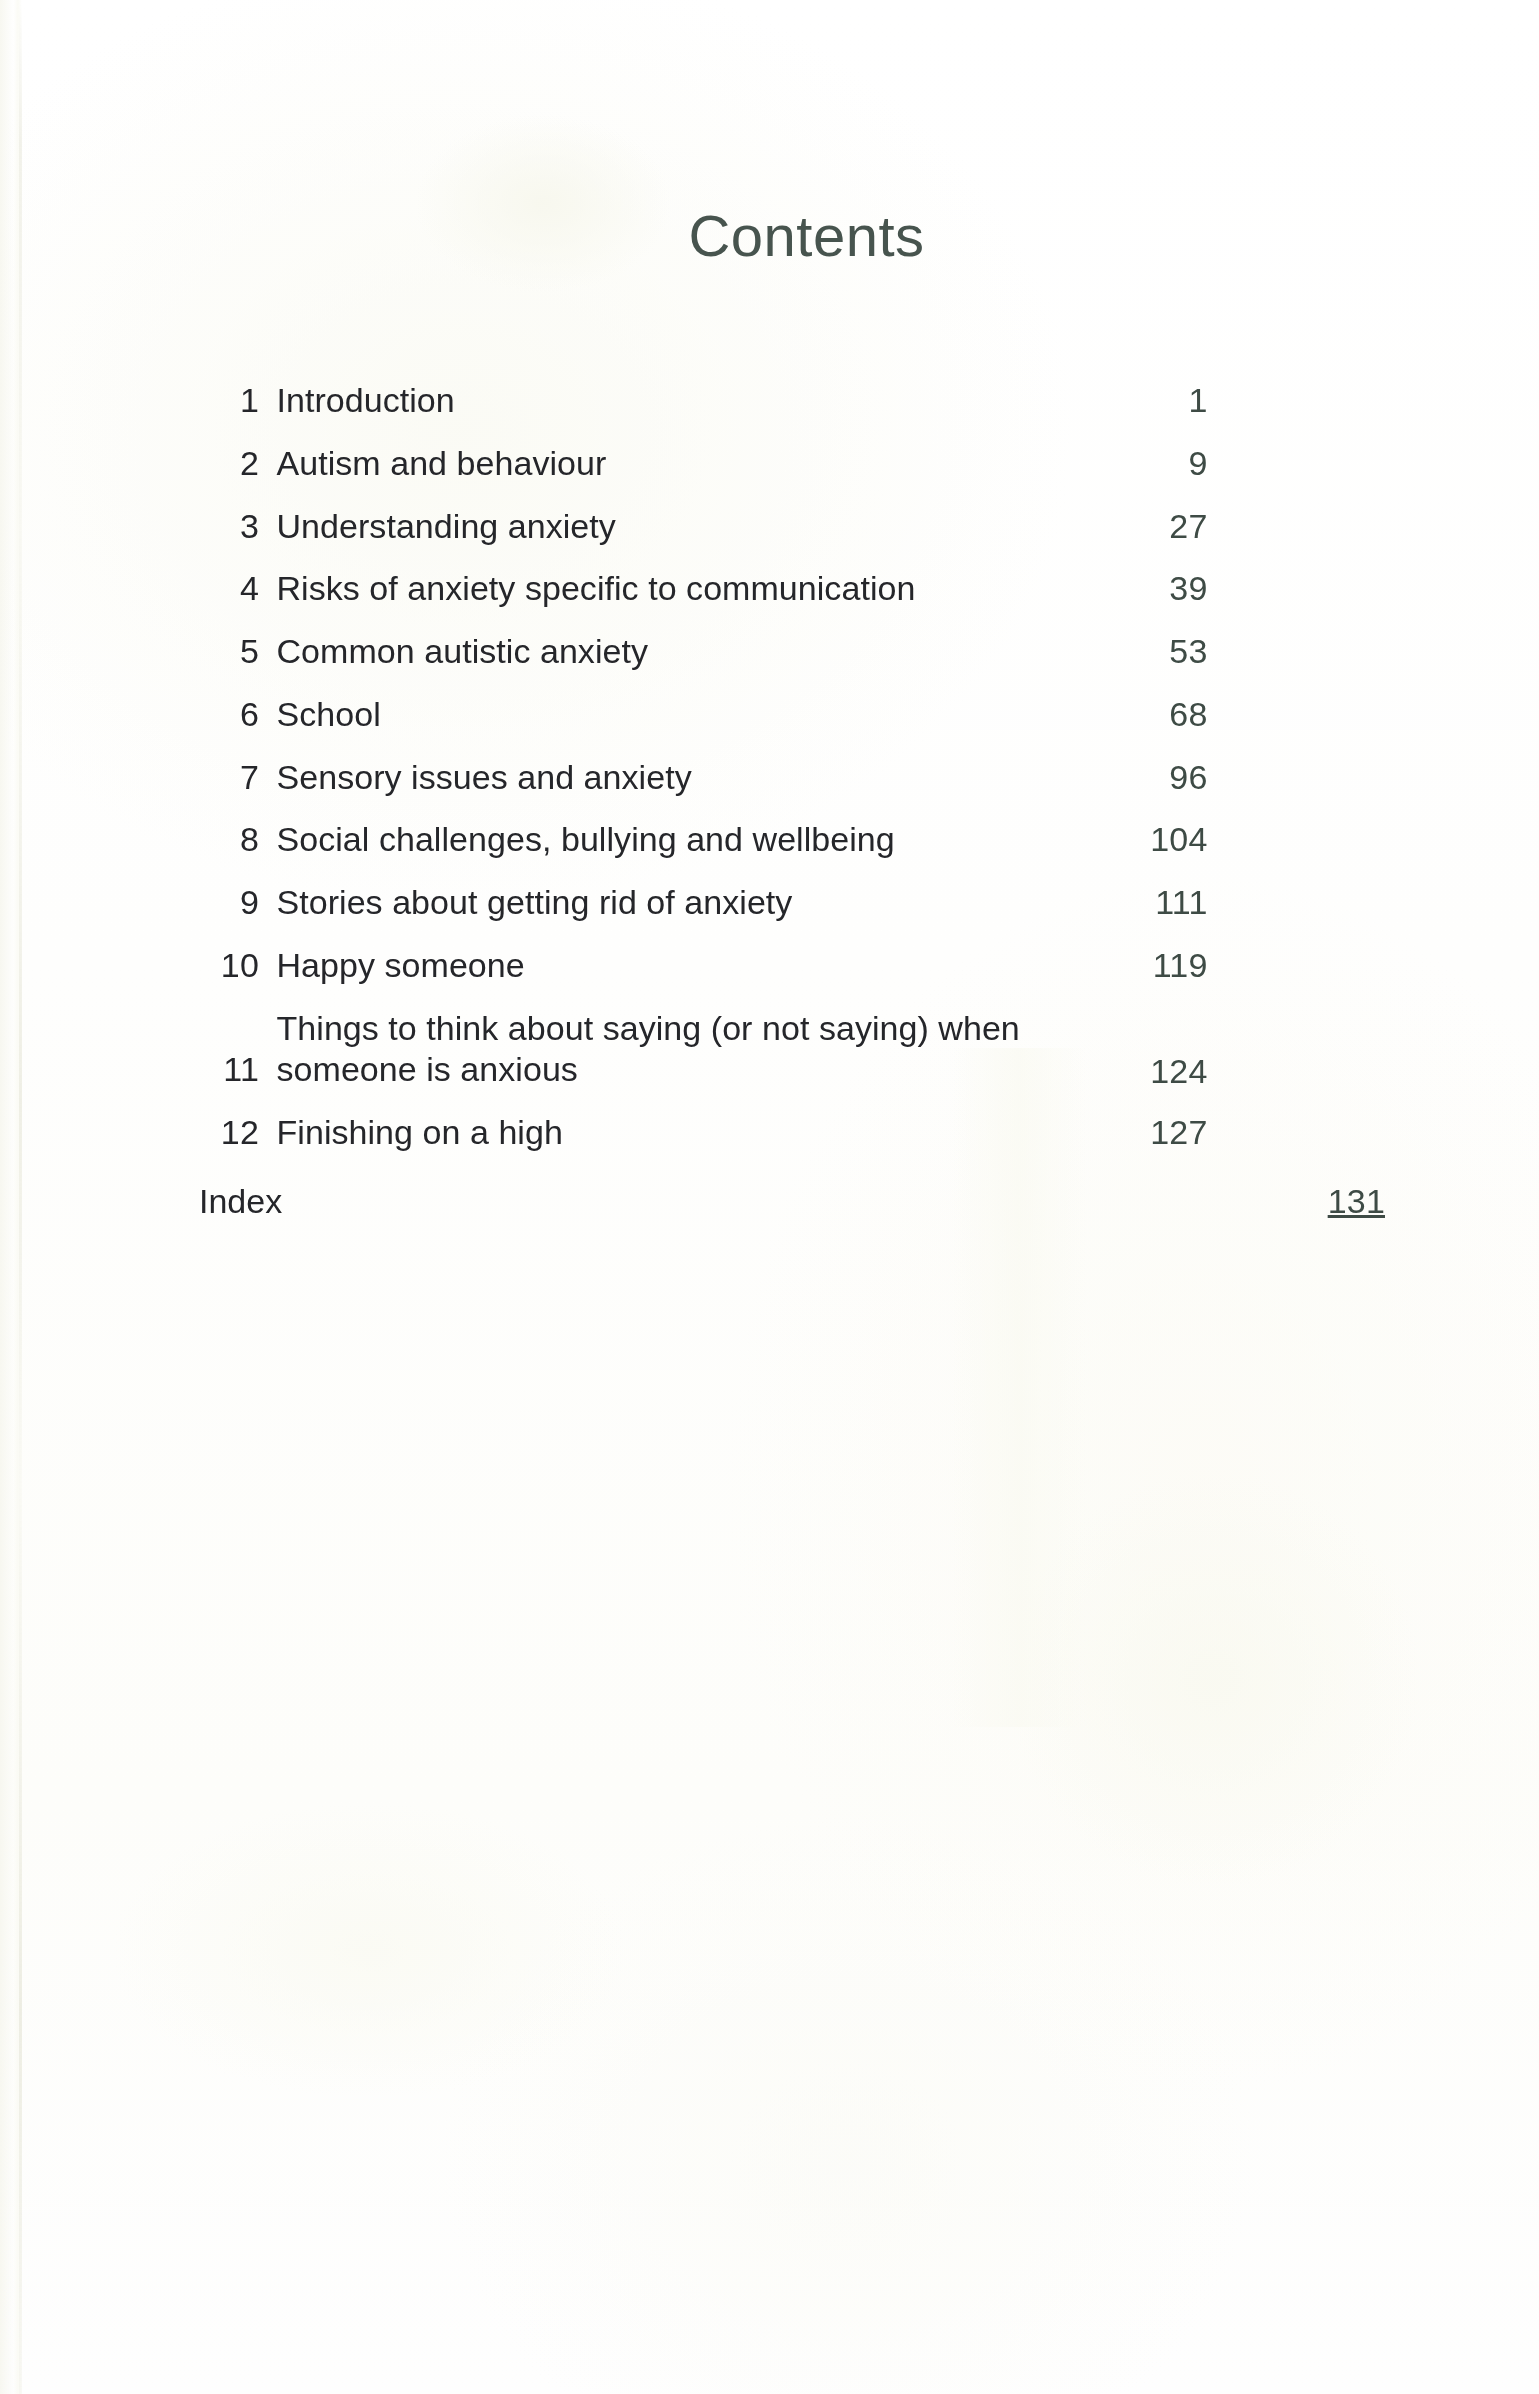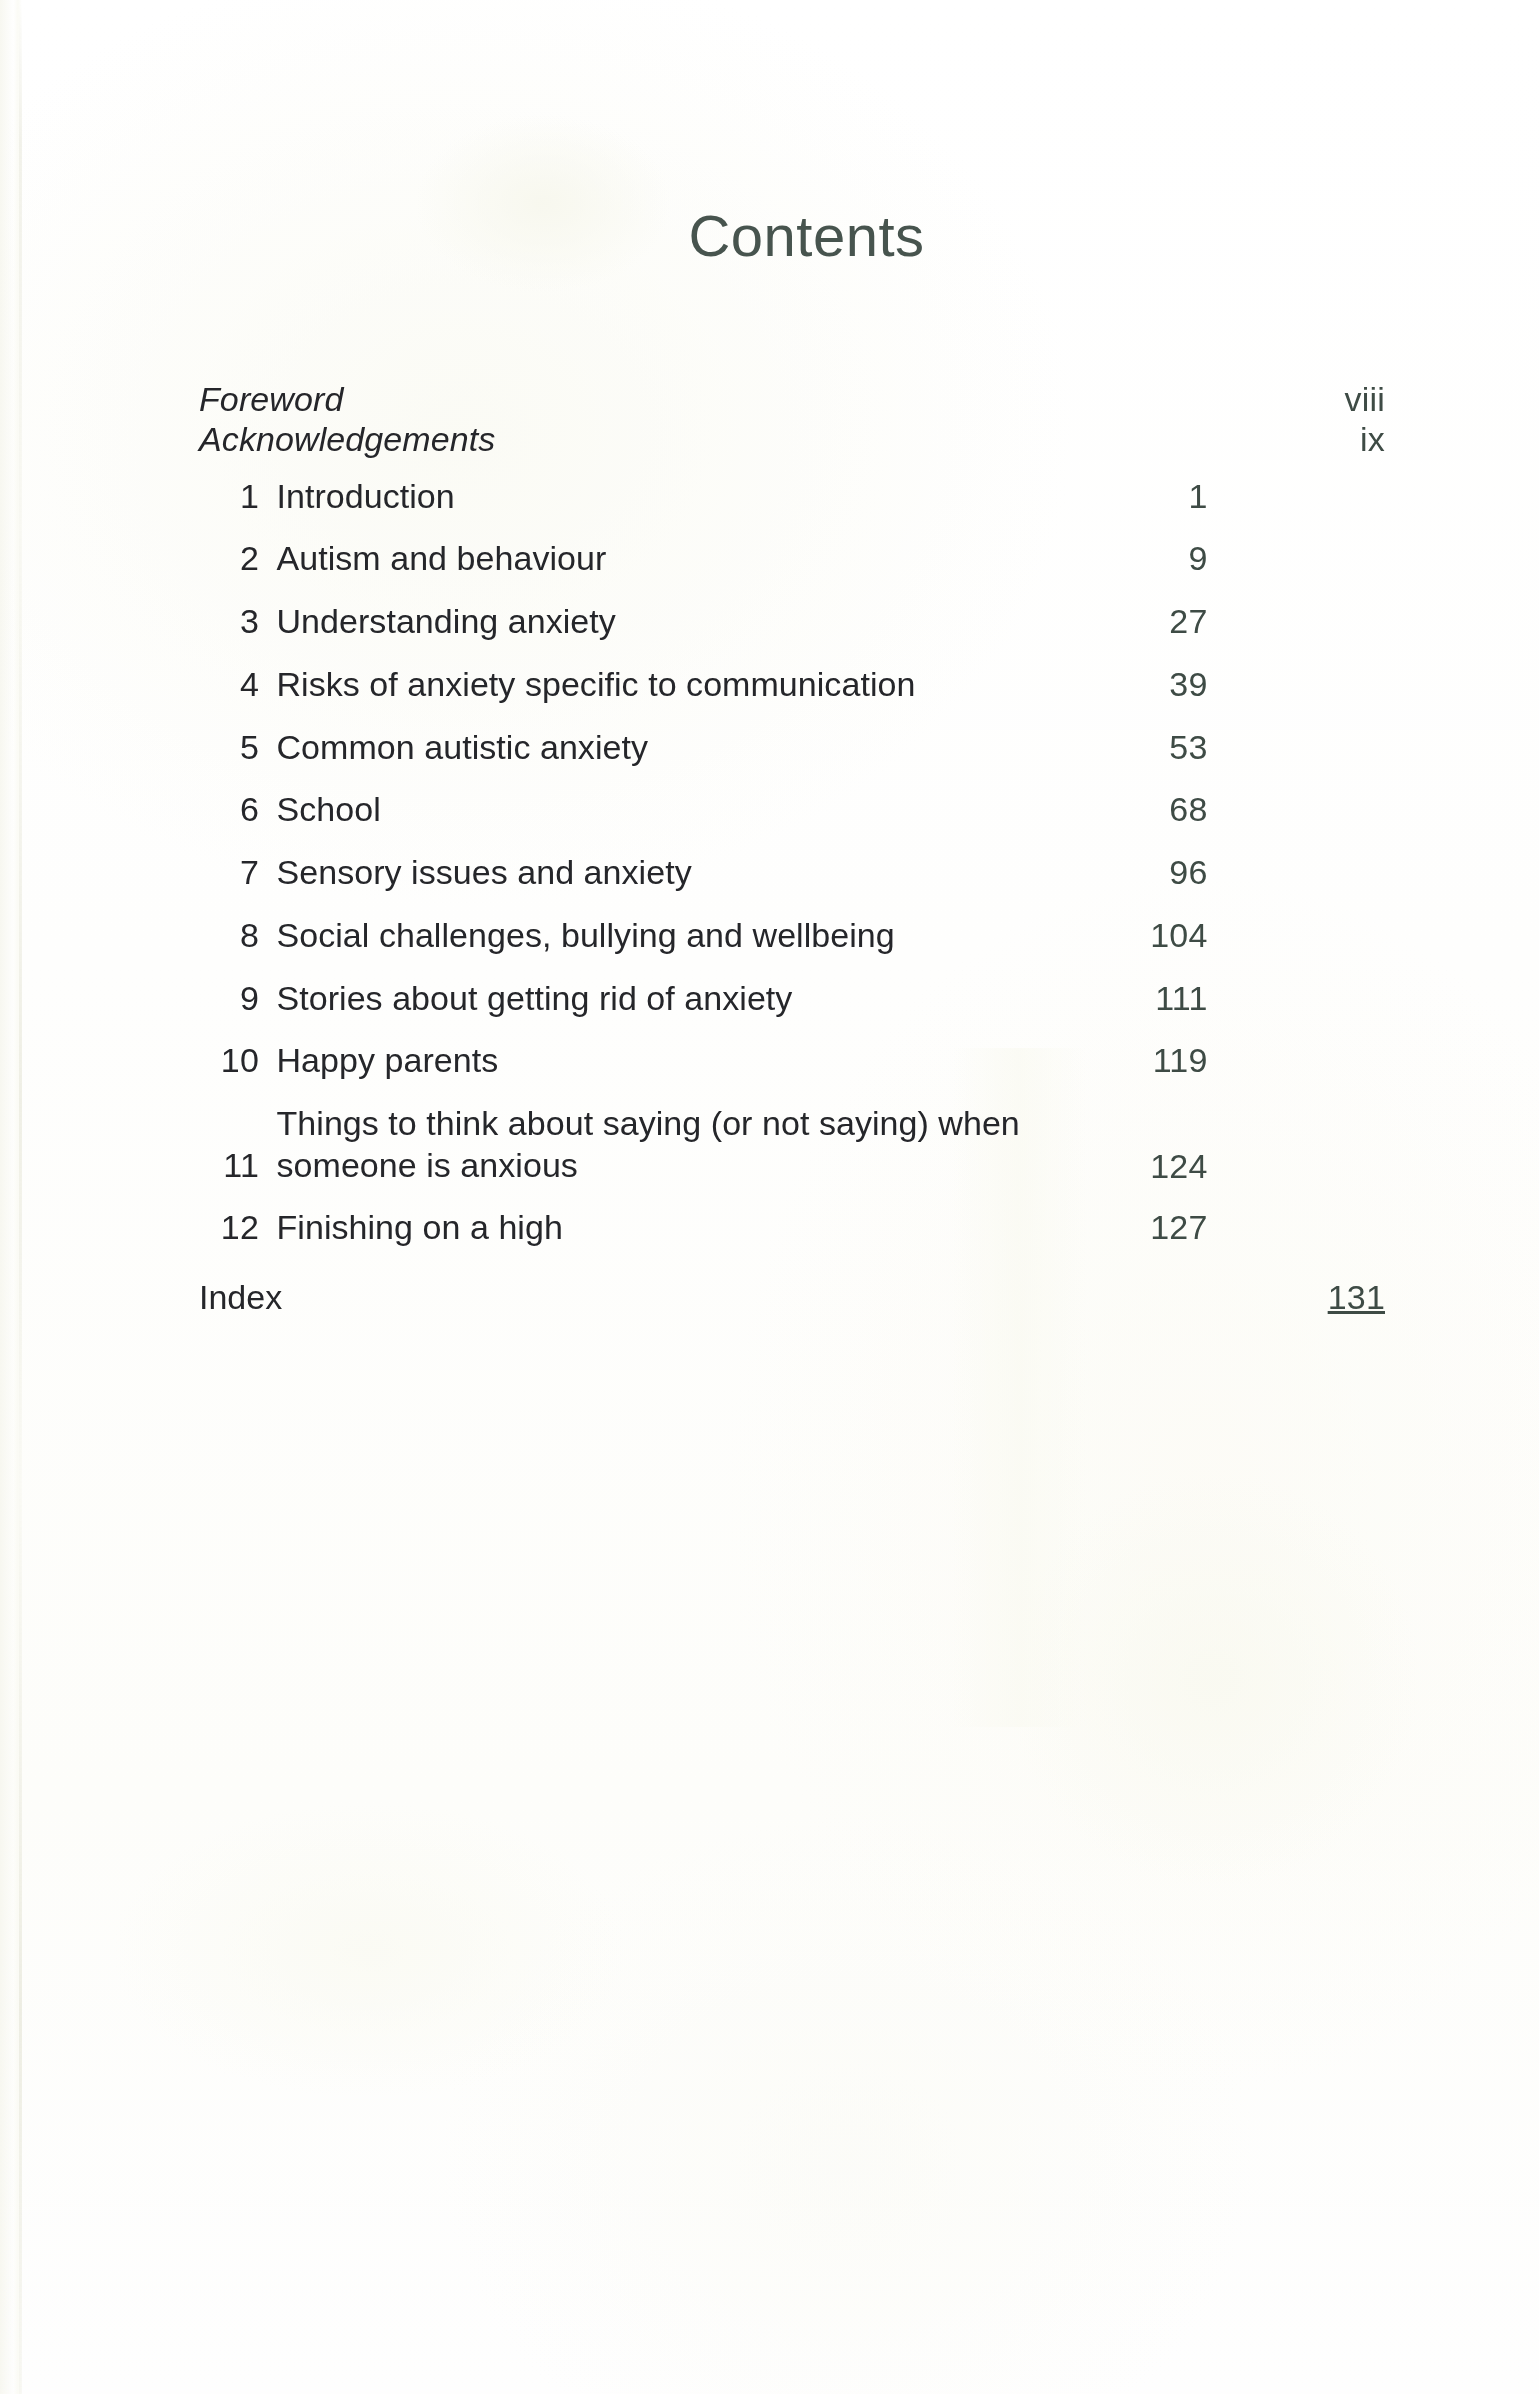--- a/index.html
+++ b/index.html
@@ -201,35 +201,20 @@
   <div class="scan-streak"></div>
   <div class="smudge-a"></div>
   <div class="smudge-b"></div>
   <div class="smudge-c"></div>
   <div class="smudge-d"></div>
 
   <div class="content-block">
 
     <h1 class="toc-title">Contents</h1>
 
-    <div class="front-list">
-
-      <div class="front-row">
-        <span class="fr-label">Foreword</span>
-        <span class="fr-dot-fill"></span>
-        <span class="fr-page">viii</span>
-      </div>
-
-      <div class="front-row">
-        <span class="fr-label">Acknowledgements</span>
-        <span class="fr-dot-fill"></span>
-        <span class="fr-page">ix</span>
-      </div>
-
-    </div>
 
     <div class="chapters">
 
       <div class="chapter-row">
         <span class="ch-num">1</span>
         <span class="ch-title">Introduction</span>
         <span class="ch-page">1</span>
       </div>
 
       <div class="chapter-row">
@@ -275,21 +260,21 @@
       </div>
 
       <div class="chapter-row">
         <span class="ch-num">9</span>
         <span class="ch-title">Stories about getting rid of anxiety</span>
         <span class="ch-page">111</span>
       </div>
 
       <div class="chapter-row">
         <span class="ch-num">10</span>
-        <span class="ch-title">Happy parents</span>
+        <span class="ch-title">Happy someone</span>
         <span class="ch-page">119</span>
       </div>
 
       <div class="chapter-row two-line">
         <span class="ch-num">11</span>
         <span class="ch-title">Things to think about saying (or not saying) when someone is anxious</span>
         <span class="ch-page">124</span>
       </div>
 
       <div class="chapter-row">

